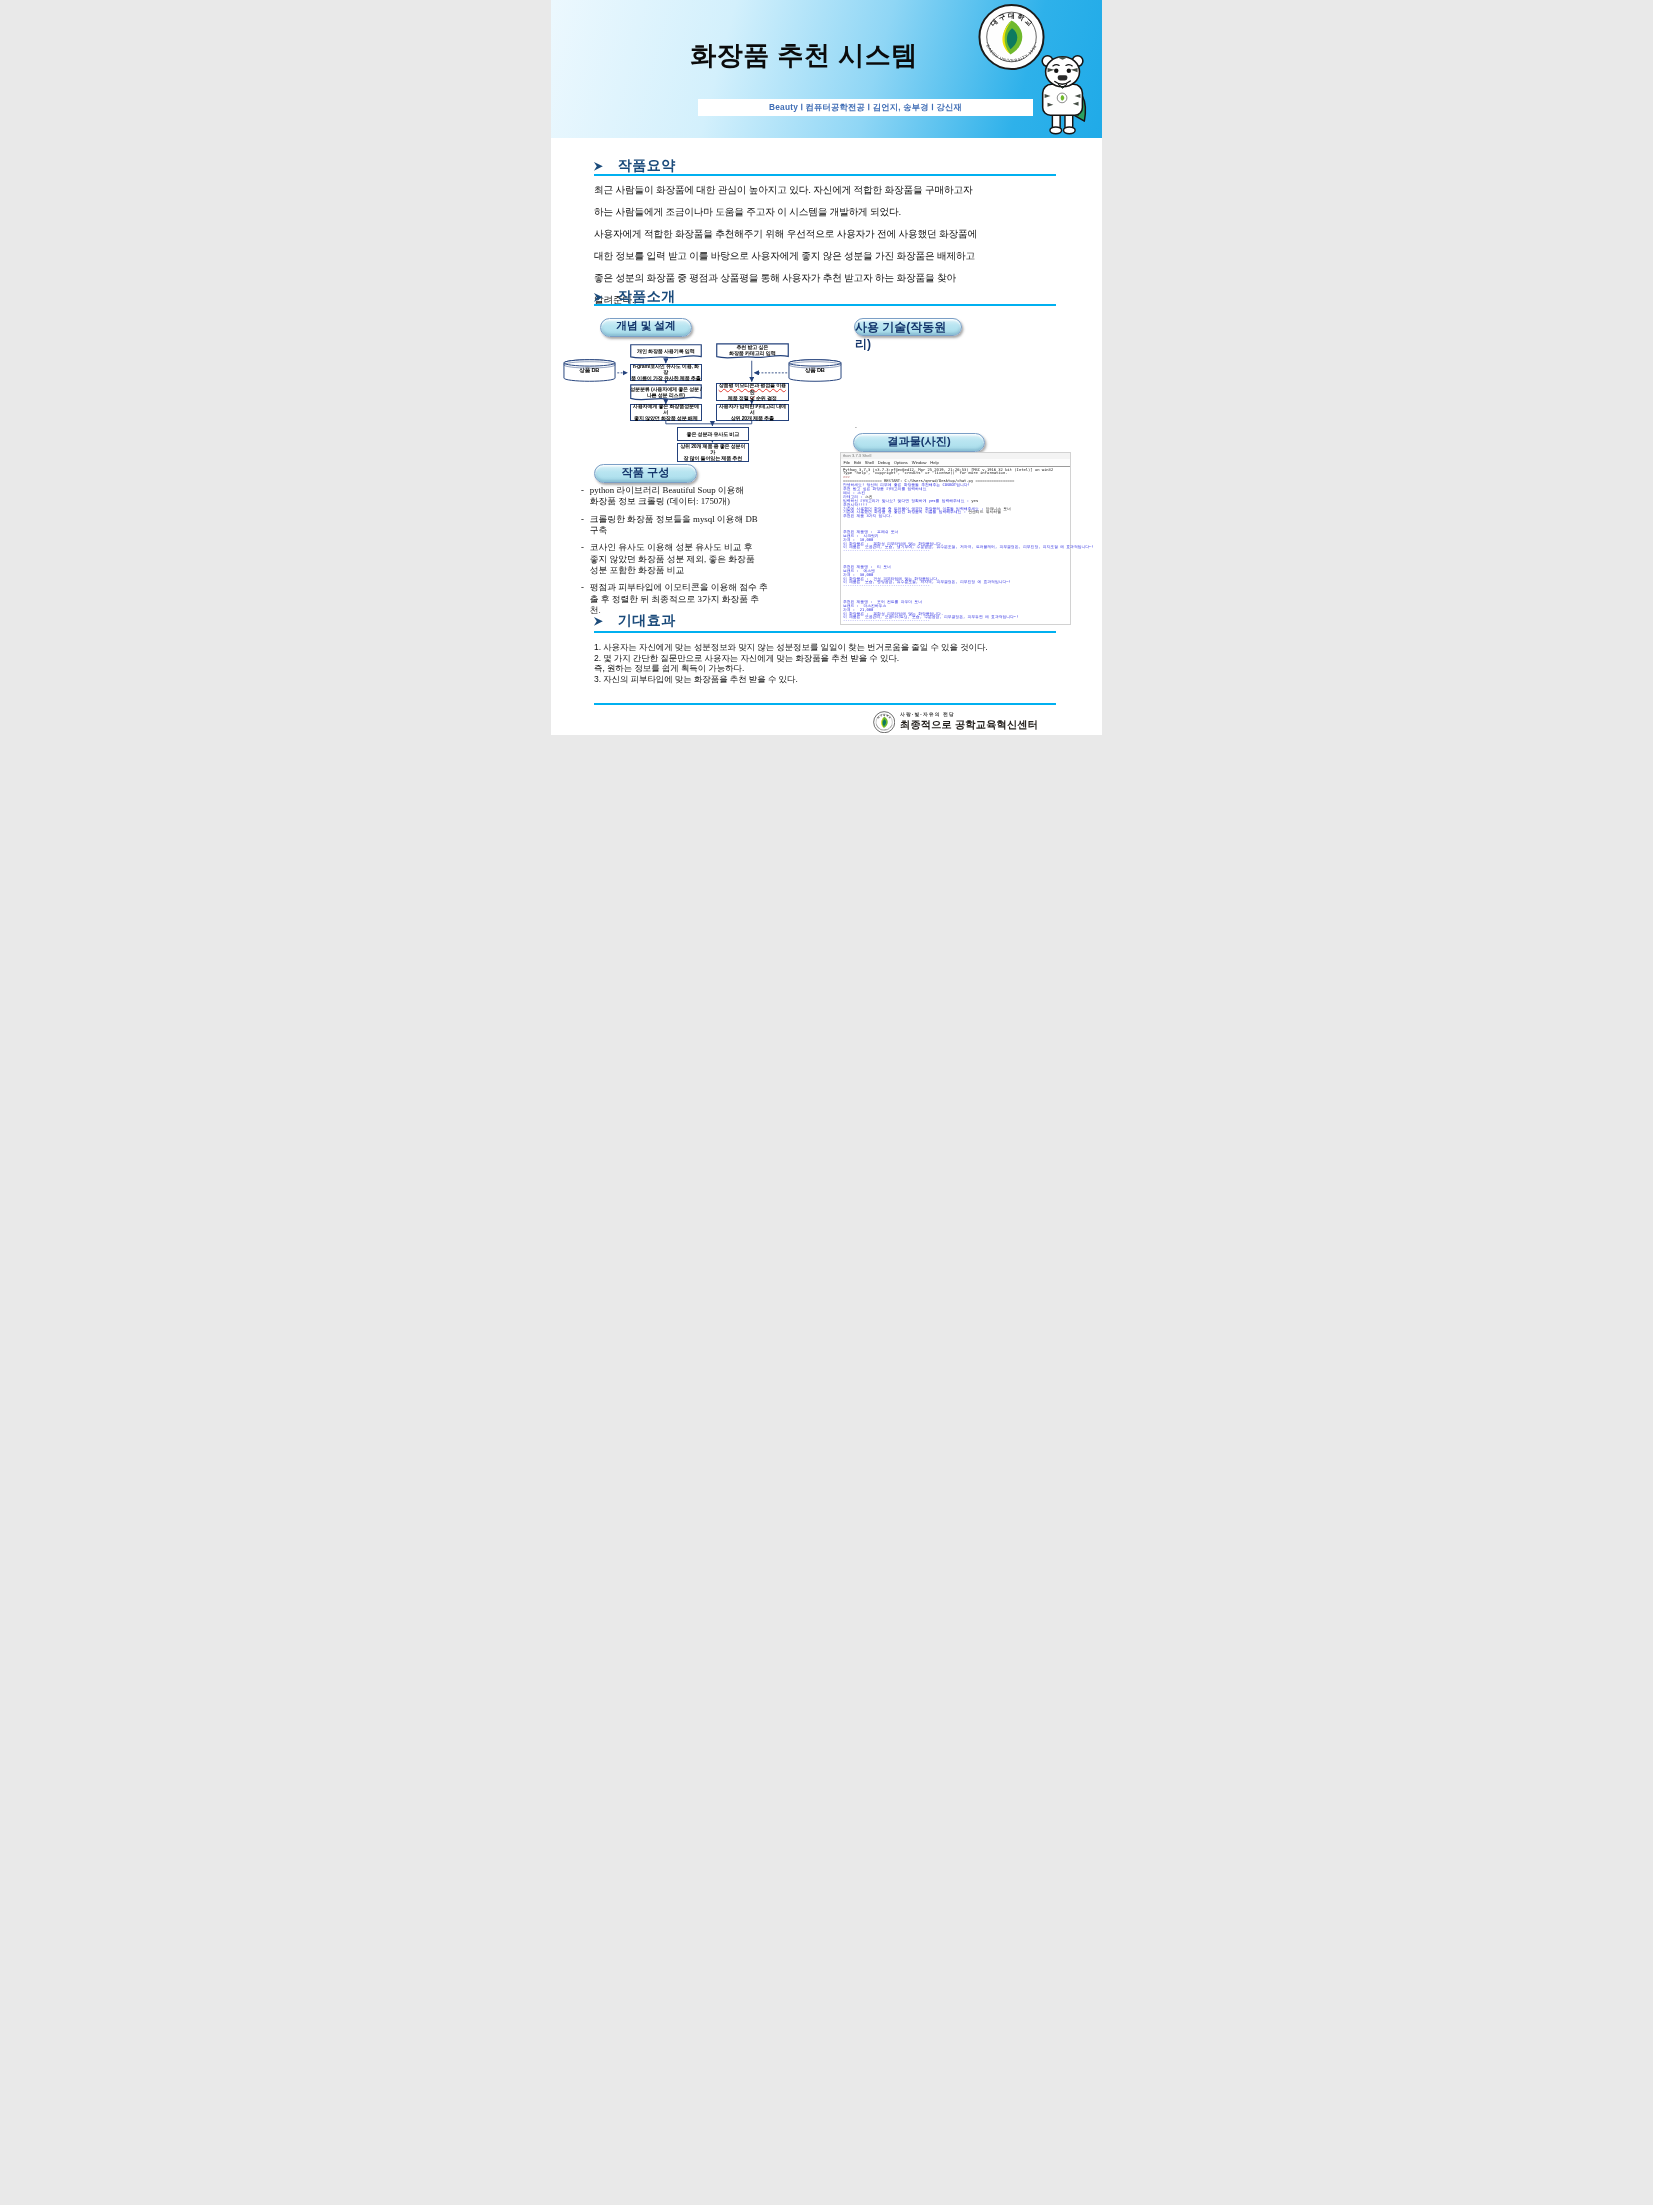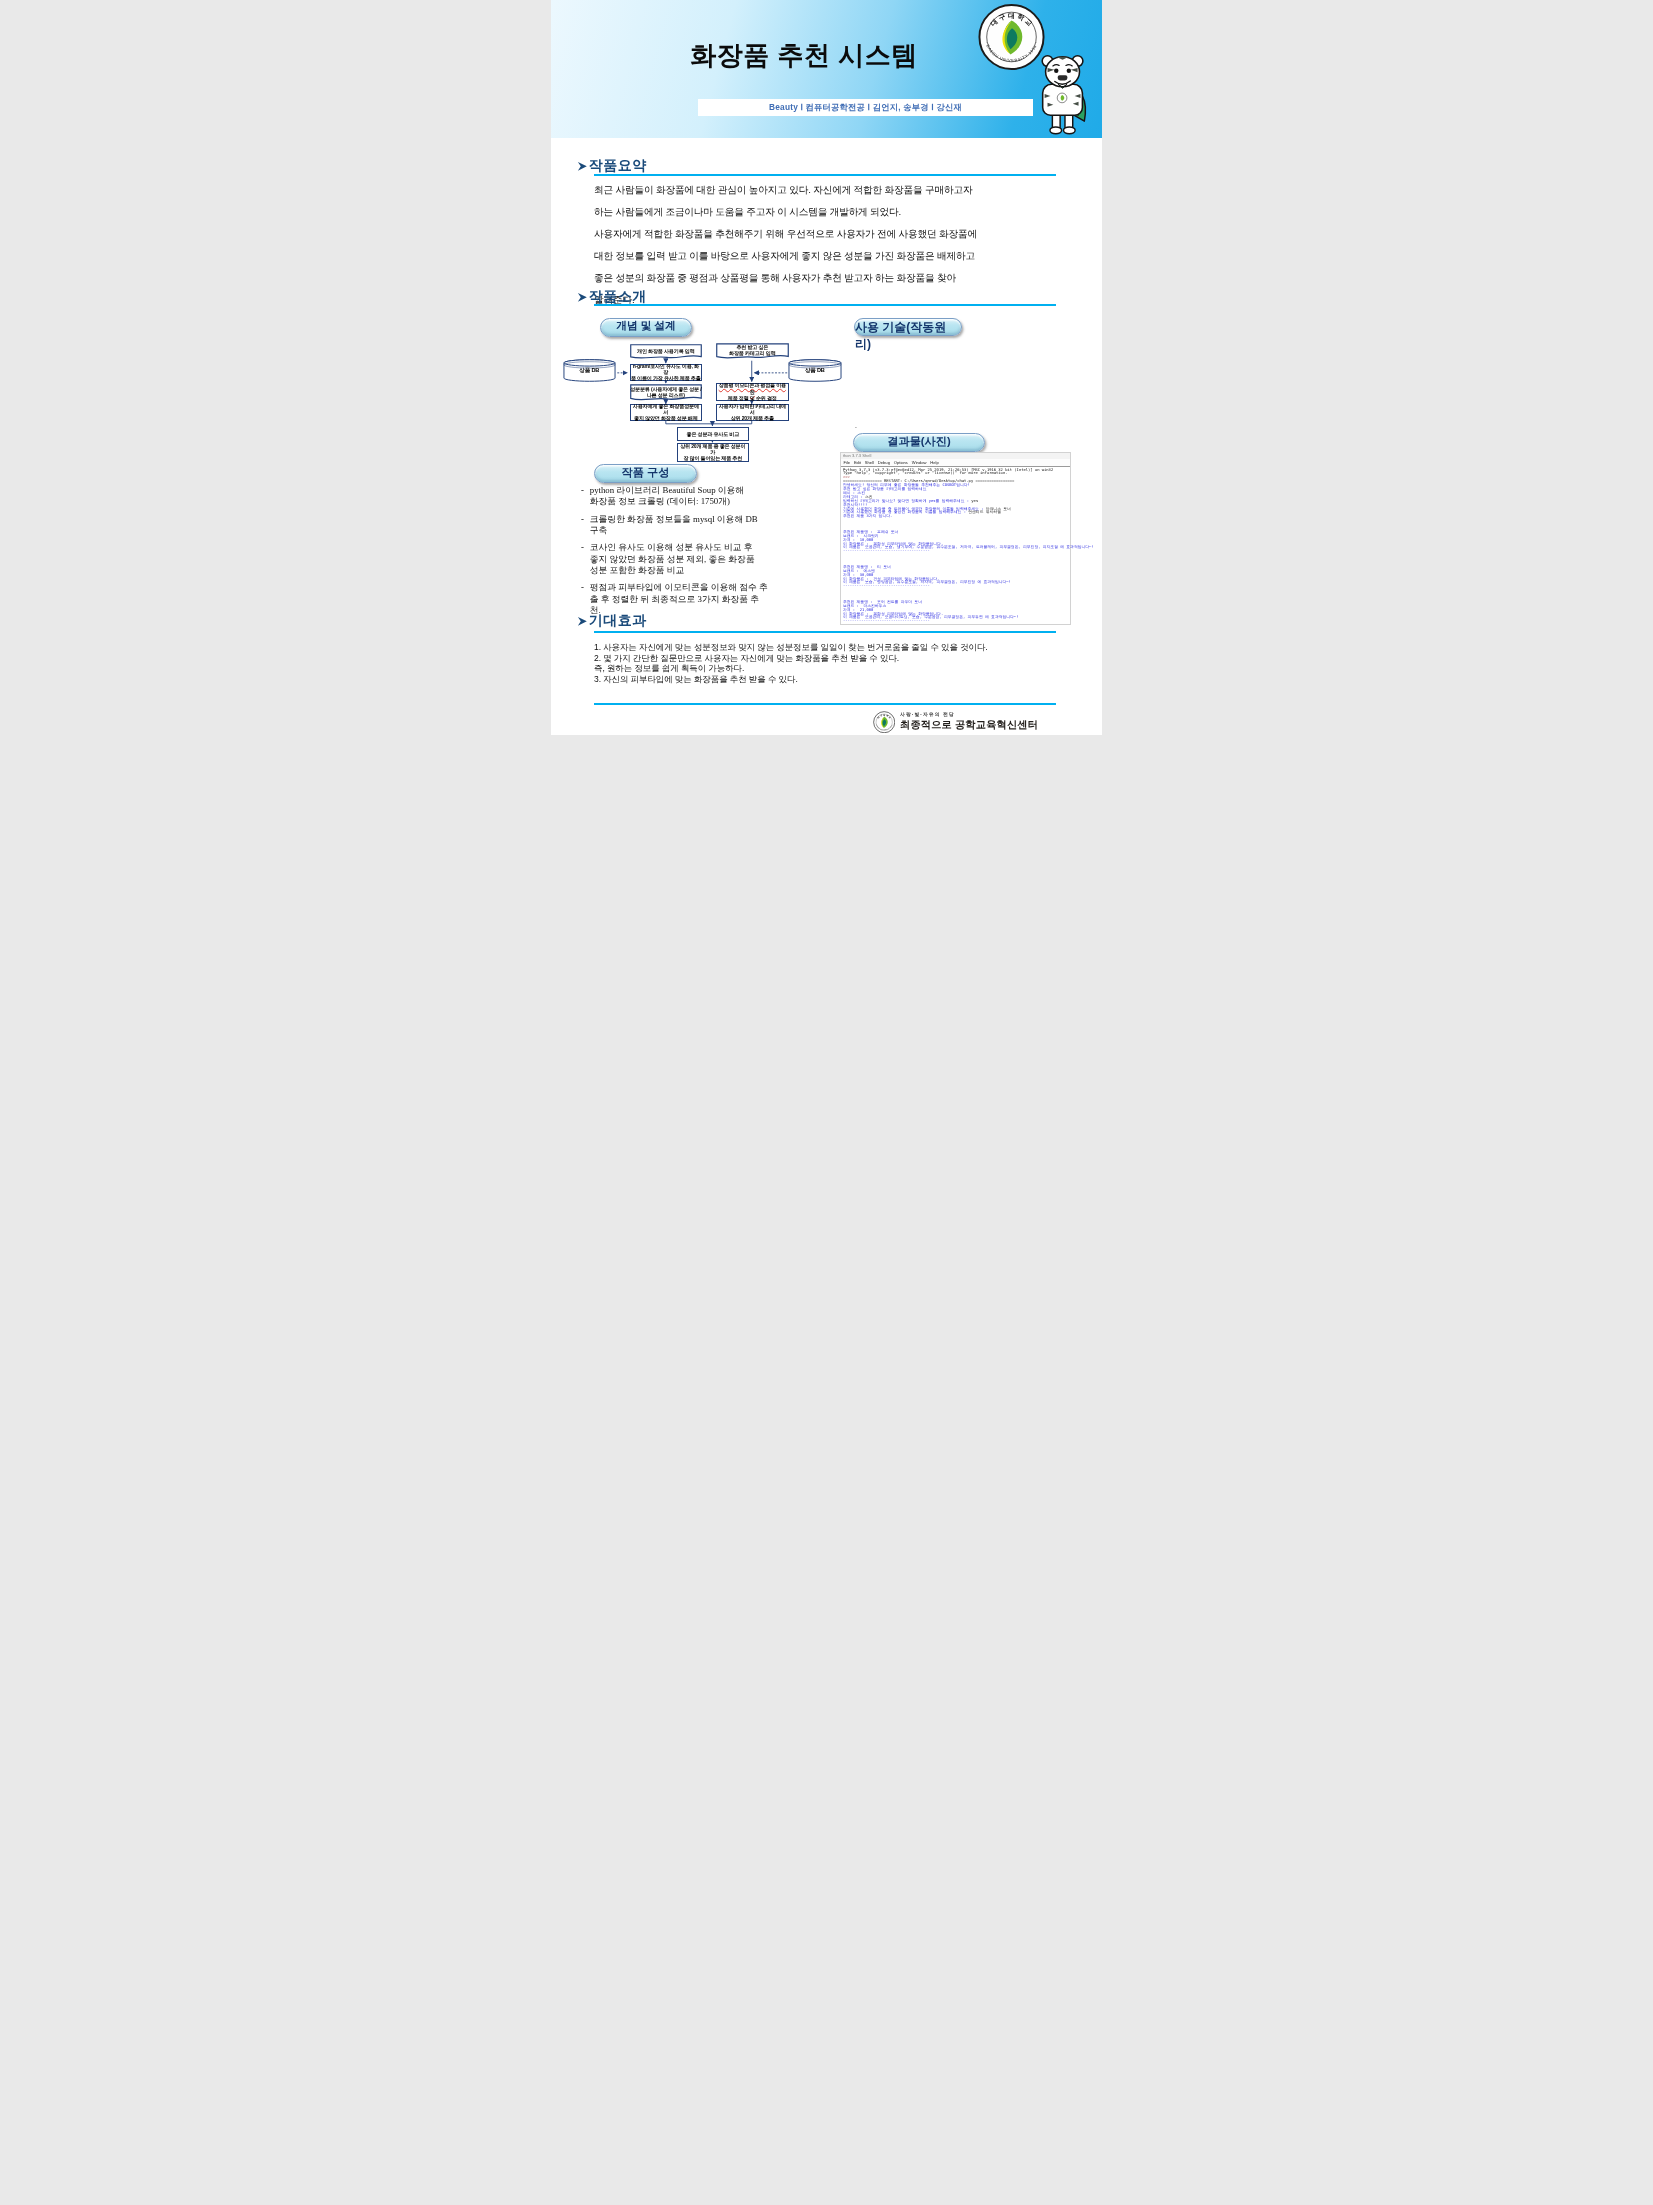--- a/index.html
+++ b/index.html
@@ -11,21 +11,21 @@
           background:linear-gradient(105deg,#ecf8fe 0%,#d3f0fc 28%,#8fd6f5 52%,#2eb1ea 75%,#14a5e6 100%);}
   .main-title{position:absolute;left:0;top:42px;width:506px;text-align:center;
               font-size:26px;font-weight:800;color:#0b0b0b;letter-spacing:0.5px;line-height:1;}
   .author-bar{position:absolute;left:112px;top:99px;width:335px;height:17px;background:#fff;
               display:flex;align-items:center;justify-content:center;
               color:#3f6db5;font-size:8.3px;font-weight:600;letter-spacing:0.2px;margin-left:35px;}
   .seal-big{position:absolute;left:425px;top:2.9px;width:71px;height:68px;}
   .tiger{position:absolute;left:482px;top:53px;width:62px;height:84px;}
 
   
-  .sec-head{position:absolute;left:26px;display:flex;align-items:center;gap:1px;
+  .sec-head{position:absolute;left:42px;display:flex;align-items:center;gap:14px;
             color:#1a4a7a;font-weight:800;font-size:14px;letter-spacing:0.5px;}
   .sec-head svg{display:block;}
   .rule{position:absolute;left:43px;width:462px;height:2.4px;background:#00b0f0;}
 
   .body-text{position:absolute;white-space:pre-line;color:#0d0d0d;}
   .summary-text{left:43px;top:179px;width:467px;font-size:9.7px;line-height:22px;letter-spacing:-0.2px;}
   .effect-text{left:43px;top:642px;width:467px;font-size:8.5px;line-height:10.5px;letter-spacing:-0.1px;}
 
   
   .pill{position:absolute;border-radius:486px;

